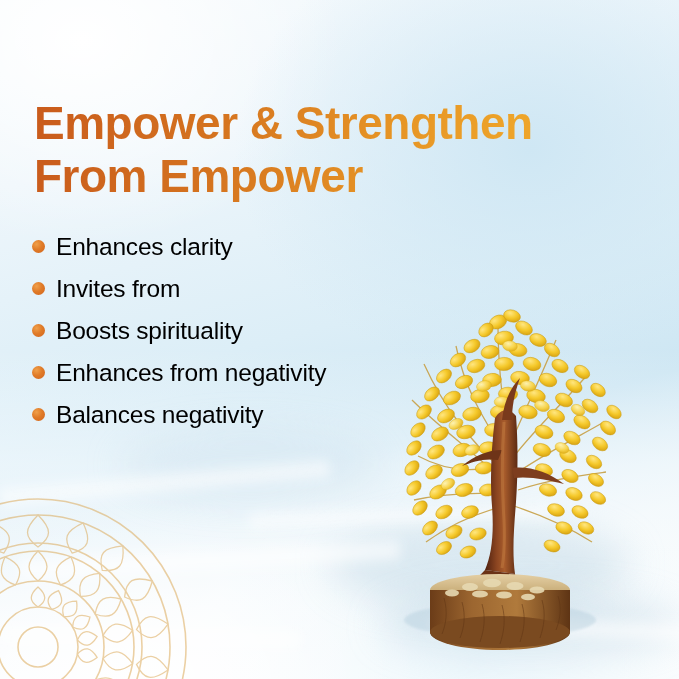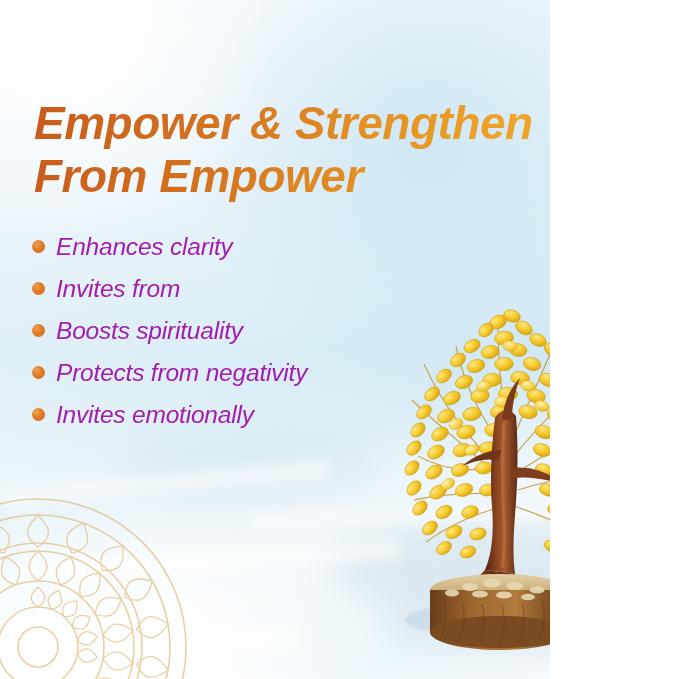--- a/index.html
+++ b/index.html
@@ -8,25 +8,24 @@
   }
   body {
     width: 679px;
     height: 679px;
     overflow: hidden;
     font-family: "Liberation Sans", sans-serif;
   }
 
   .canvas {
     position: relative;
-    width: 550px;
+    width: 679px;
     height: 679px;
     overflow: hidden;
     background: #ffffff;
-    font-style: italic;
   }
 
   
   .bg-base {
     position: absolute;
     inset: 0;
     background:
       radial-gradient(ellipse 70% 55% at 78% 22%, #cfe7f4 0%, rgba(207,231,244,0) 62%),
       radial-gradient(ellipse 65% 50% at 12% 6%, #ffffff 0%, rgba(255,255,255,0) 60%),
       linear-gradient(165deg, #f7fbfd 0%, #eef6fb 22%, #dceef7 48%, #cde6f3 64%, #e9f3f8 80%, #f4f9fb 100%);
@@ -107,21 +106,21 @@
   .dot {
     width: 13px;
     height: 13px;
     border-radius: 50%;
     background: radial-gradient(circle at 35% 32%, #f0a04a 0%, #e07b28 45%, #d2641b 100%);
     margin-right: 11px;
     flex: 0 0 auto;
   }
   .bullet-text {
     font-size: 24.5px;
-    color: #a21caf;
+    color: #000000;
     letter-spacing: -0.2px;
     white-space: nowrap;
   }
 
   
   .product {
     position: absolute;
     left: 352px;
     top: 150px;
     width: 320px;
@@ -212,25 +211,25 @@
     <li>
       <span class="dot"></span>
       <span class="bullet-text">Invites from</span>
     </li>
     <li>
       <span class="dot"></span>
       <span class="bullet-text">Boosts spirituality</span>
     </li>
     <li>
       <span class="dot"></span>
-      <span class="bullet-text">Protects from negativity</span>
+      <span class="bullet-text">Enhances from negativity</span>
     </li>
     <li>
       <span class="dot"></span>
-      <span class="bullet-text">Invites emotionally</span>
+      <span class="bullet-text">Balances negativity</span>
     </li>
   </ul>
 
   <div class="product">
     <svg width="320" height="500" viewBox="0 0 320 500">
       <defs>
         <radialGradient id="leafg" cx="35%" cy="30%" r="75%">
           <stop offset="0%" stop-color="#ffe680"></stop>
           <stop offset="55%" stop-color="#f5c92b"></stop>
           <stop offset="100%" stop-color="#d9a411"></stop>

